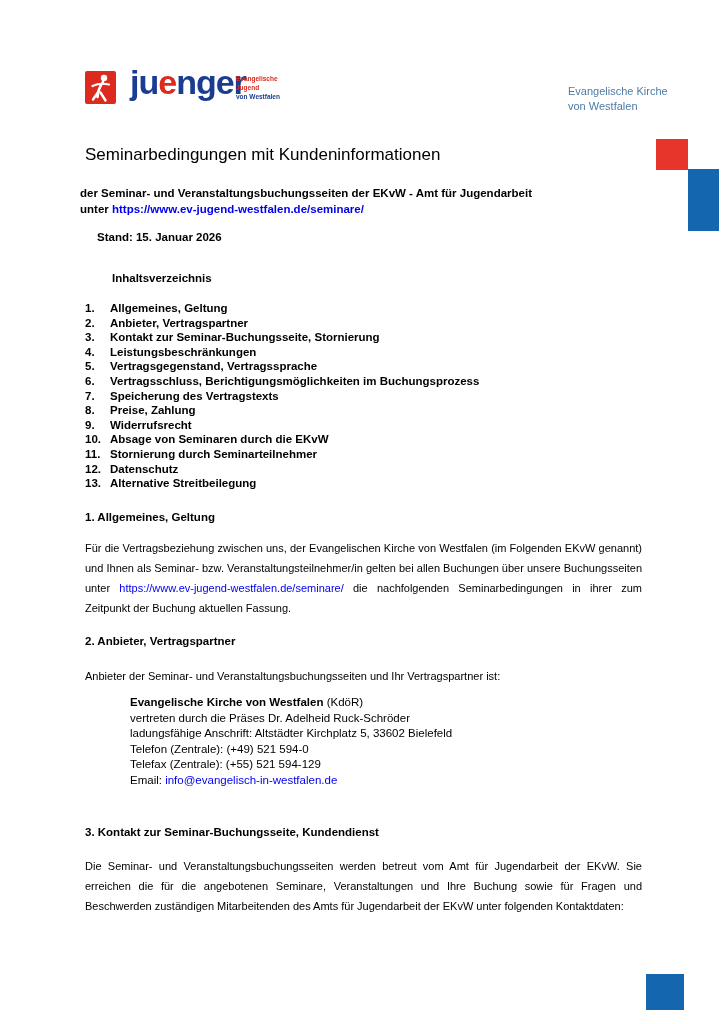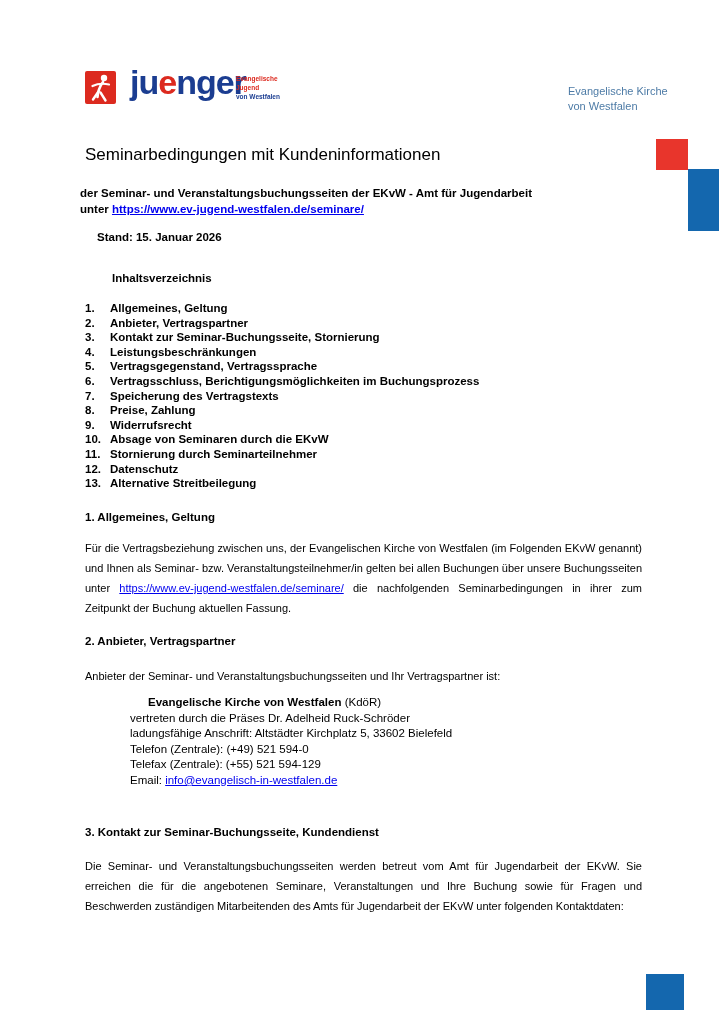--- a/index.html
+++ b/index.html
@@ -30,22 +30,22 @@
   .doc-title{position:absolute;left:85px;top:145px;font-size:17px;font-weight:normal;}
   .subtitle{position:absolute;left:80px;top:185px;font-size:11.5px;font-weight:bold;line-height:16px;width:570px;}
   .stand{position:absolute;left:85px;top:231px;font-size:11.5px;font-weight:bold;margin-left:12px;}
   .toc-head{position:absolute;left:85px;top:272px;font-size:11.5px;font-weight:bold;margin-left:27px;}
   .toc-list{position:absolute;left:85px;top:301px;font-size:11.5px;font-weight:bold;line-height:14.6px;width:560px;}
   .toc-num{display:inline-block;width:25px;}
   .sec-head{position:absolute;left:85px;font-size:11.5px;font-weight:bold;}
   .para{position:absolute;left:85px;width:557px;font-size:11px;line-height:20px;text-align:justify;}
   .plain{text-align:left;}
   .addr{position:absolute;left:130px;top:695px;font-size:11.5px;line-height:15.6px;}
-  .addr .b{font-weight:bold;margin-left:18px;}
-  a.link{color:var(--link_blue);text-decoration:underline;cursor:pointer;}
+  .addr .b{font-weight:bold;}
+  a.link{color:var(--link_blue);cursor:pointer;}
   .subtitle a.link{font-weight:bold;}
 </style>
 </head>
 <body>
 
 <div class="page">
 
   <div class="logo-icon">
     <span>
       <svg viewBox="0 0 31 33" xmlns="http://www.w3.org/2000/svg">

